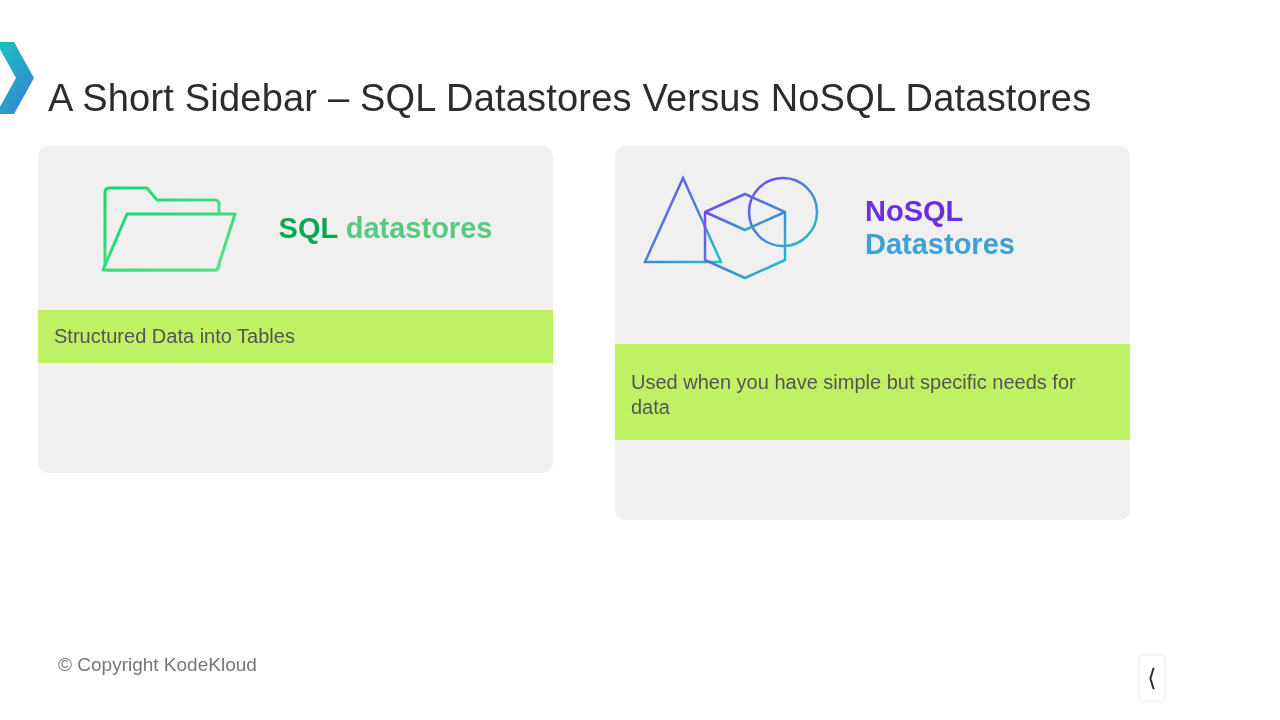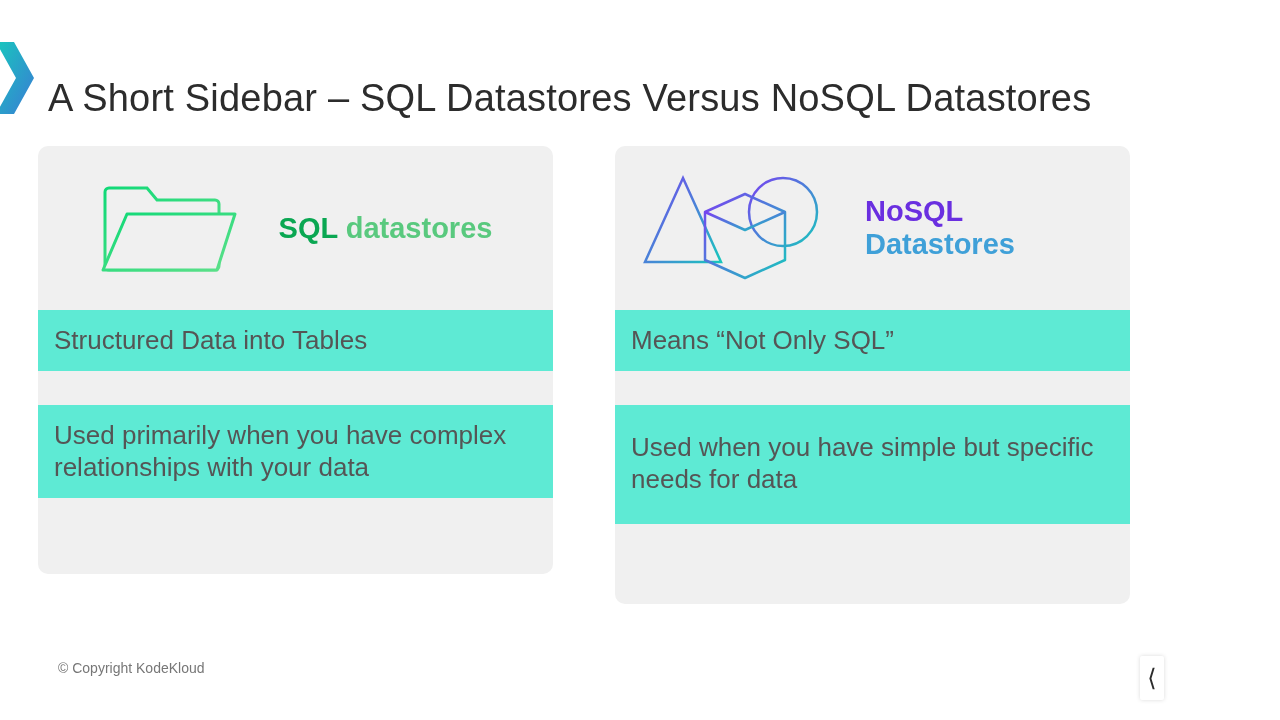--- a/index.html
+++ b/index.html
@@ -54,39 +54,39 @@
     justify-content: center;
     gap: 40px;
     padding: 0 20px;
     box-sizing: border-box;
   }
   .card-title {
     font-size: 29px;
     font-weight: 700;
   }
   .bullet {
-    font-size: 26px;
+    font-size: 20px;
     color: #555555;
     padding: 14px 16px 14px 16px;
-    background: #5eead4;
+    background: #bef264;
     line-height: 1.25;
   }
   .divider {
     height: 17px;
     background: #f0f0f0;
   }
   .filler {
     background: #f0f0f0;
     border-radius: 0 0 10px 10px;
   }
   .footer {
     position: absolute;
     left: 58px;
     bottom: 44px;
-    font-size: 14px;
+    font-size: 19px;
     color: #777777;
   }
   .corner-arrow {
     position: absolute;
     right: 4px;
     bottom: 20px;
     width: 24px;
     height: 44px;
     background: #ffffff;
     box-shadow: 0 0 4px rgba(0,0,0,0.15);
@@ -142,21 +142,20 @@
           </svg>
         </div>
         <div class="card-title">
           <span style="color:#0aa752;">SQL </span><span style="color:#59c97e;">datastores</span>
         </div>
       </div>
 
       <div class="bullet">Structured Data into Tables</div>
       <div class="divider"></div>
       <div class="divider"></div>
-      <div class="bullet">Used primarily when you have complex relationships with your data</div>
       <div class="filler" style="height:76px;"></div>
     </div>
 
     <div class="col">
       <div class="card-header">
         <div class="icon-area">
           <svg width="190" height="120" viewBox="0 0 190 120">
             <defs>
               <linearGradient id="shapeGrad" x1="0" y1="0" x2="1" y2="1">
                 <stop offset="0%" stop-color="#7a3ff2"></stop>
@@ -173,24 +172,23 @@
               <path d="M70 44 L110 62 L150 44"></path>
               <path d="M110 62 L110 110"></path>
             </g>
           </svg>
         </div>
         <div class="card-title">
           <span style="color:#6a2fe0;">NoSQL </span><span style="color:#3fa0d8;">Datastores</span>
         </div>
       </div>
 
-      <div class="bullet">Means “Not Only SQL”</div>
       <div class="divider"></div>
       <div class="divider"></div>
-      <div class="bullet" style="padding-top:26px; padding-bottom:28px;">Used when you have simple but specific needs for data</div>
+      <div class="bullet" style="padding-top:26px; padding-bottom:20px;">Used when you have simple but specific needs for data</div>
       <div class="filler" style="height:80px;"></div>
     </div>
 
   </div>
 
   <div class="footer">© Copyright KodeKloud</div>
 
   <div class="corner-arrow">
     <span>⟨</span>
   </div>

